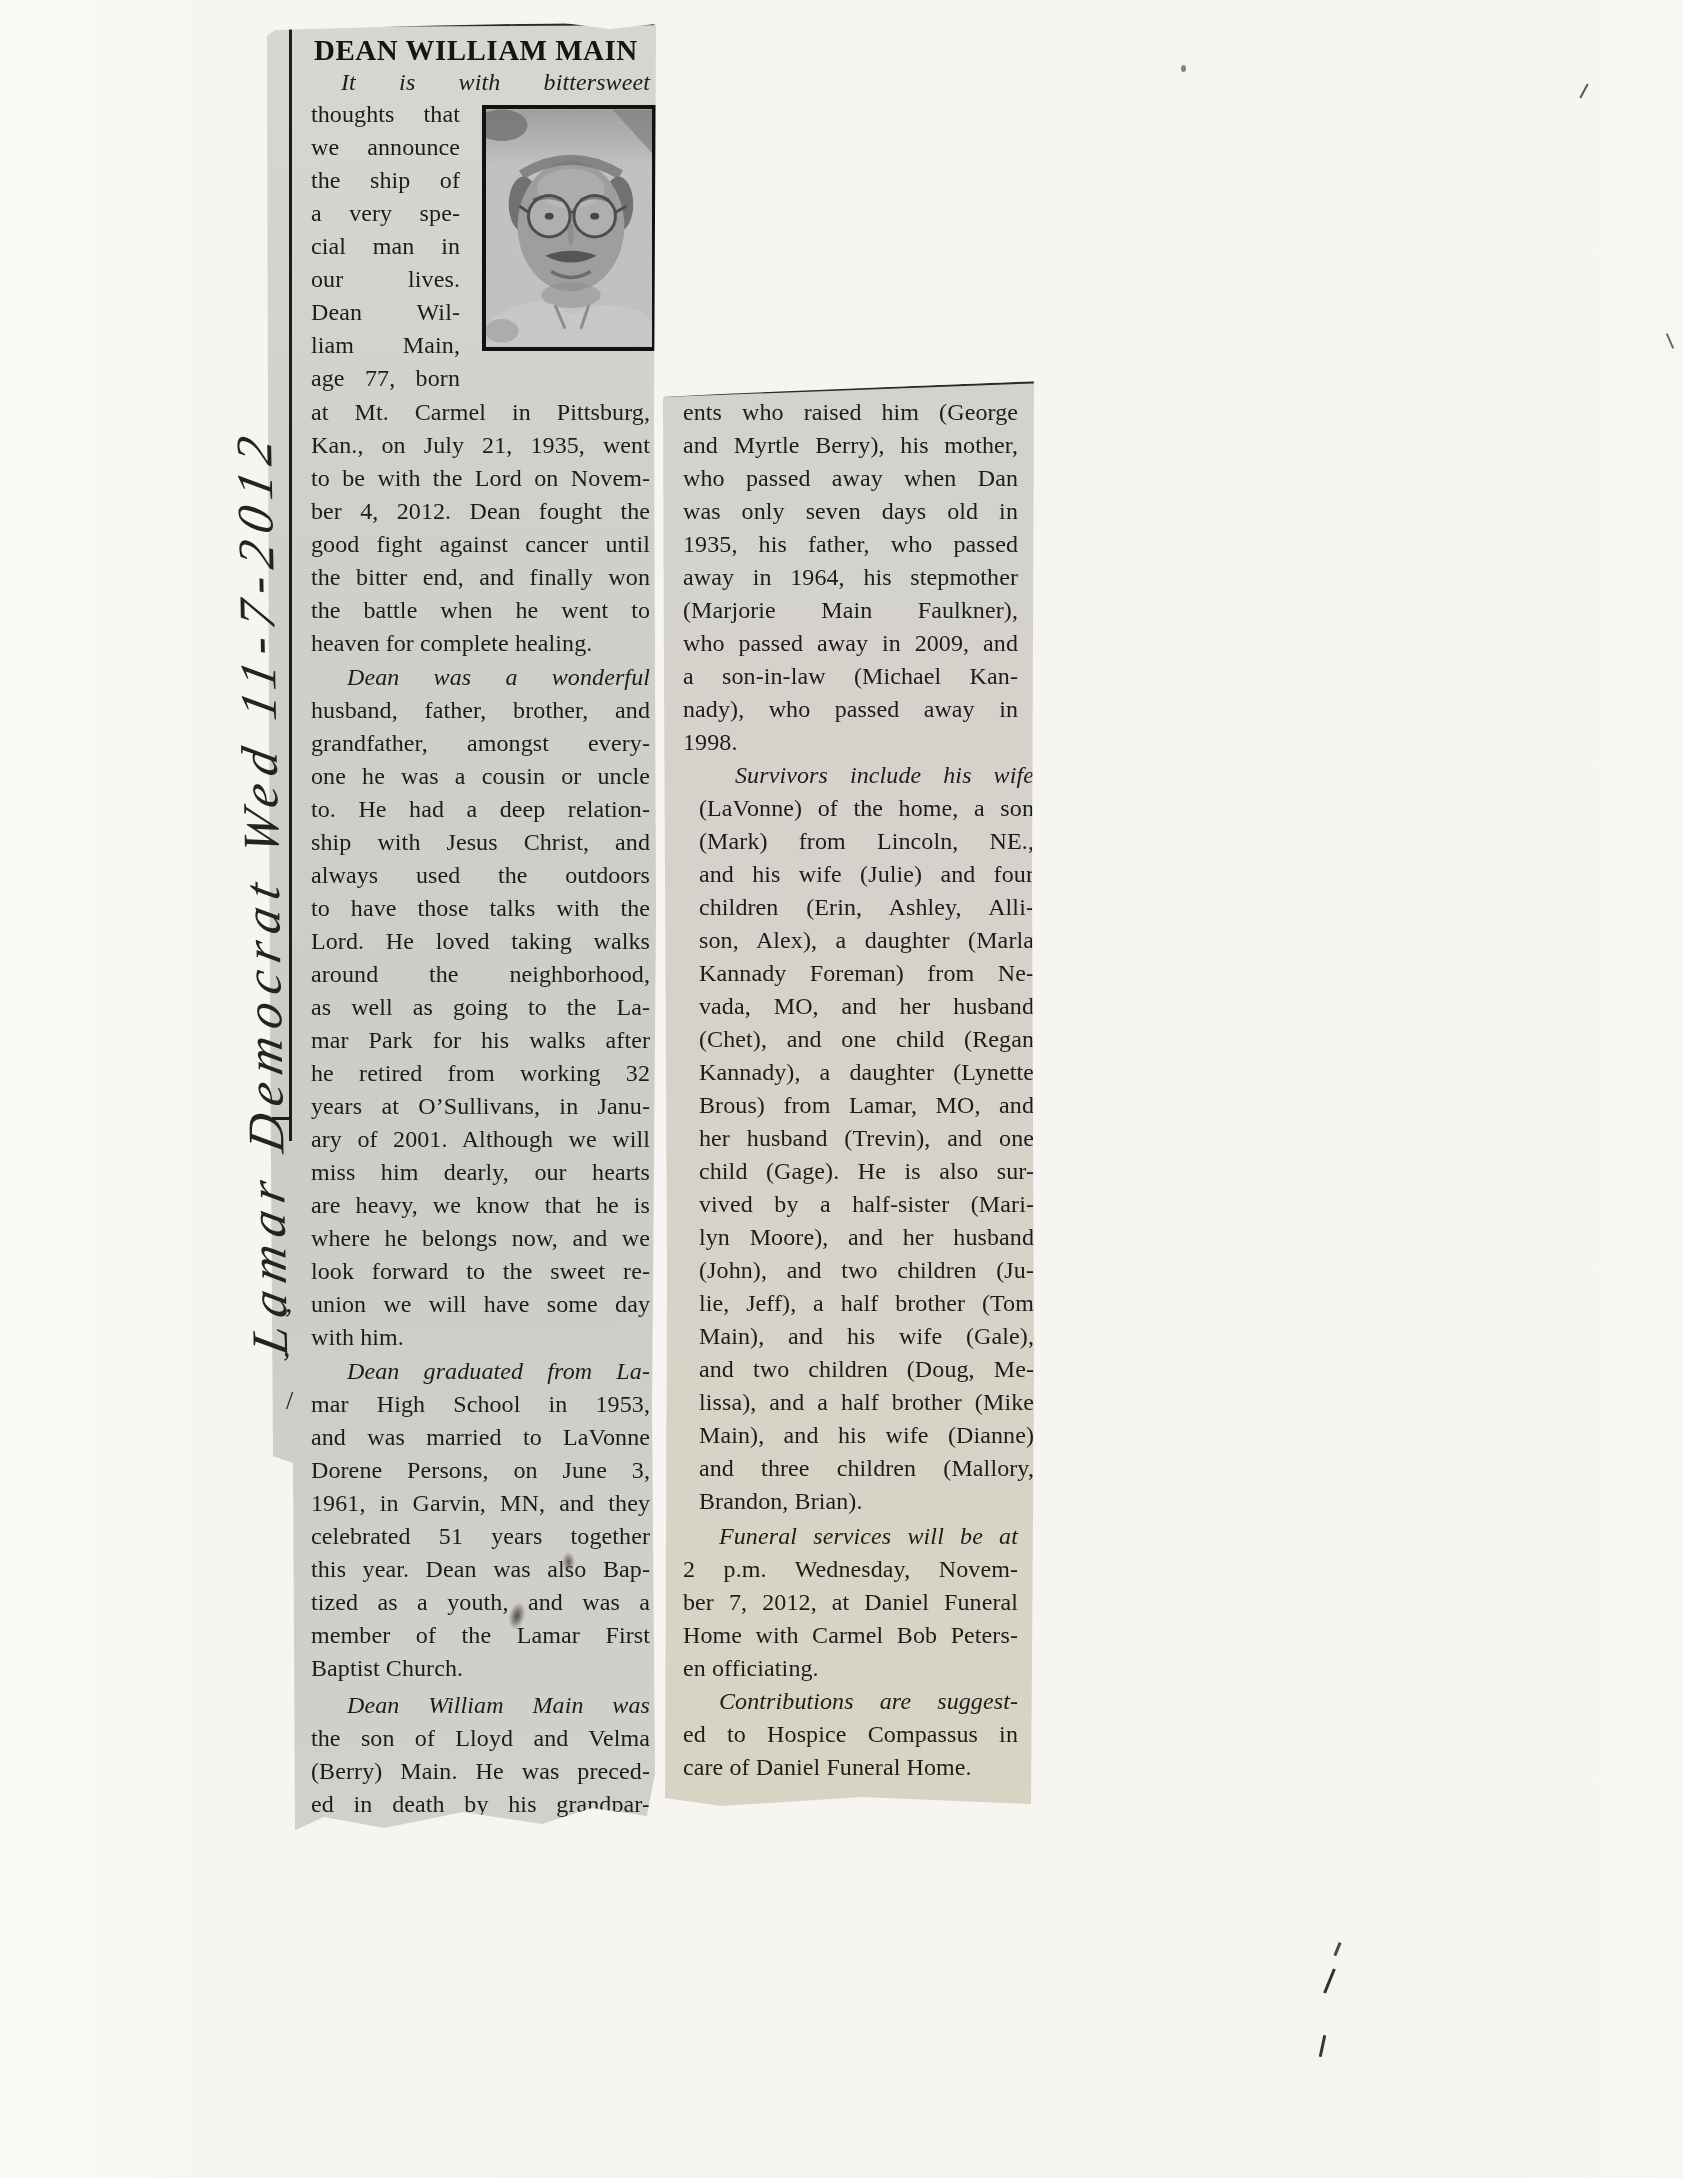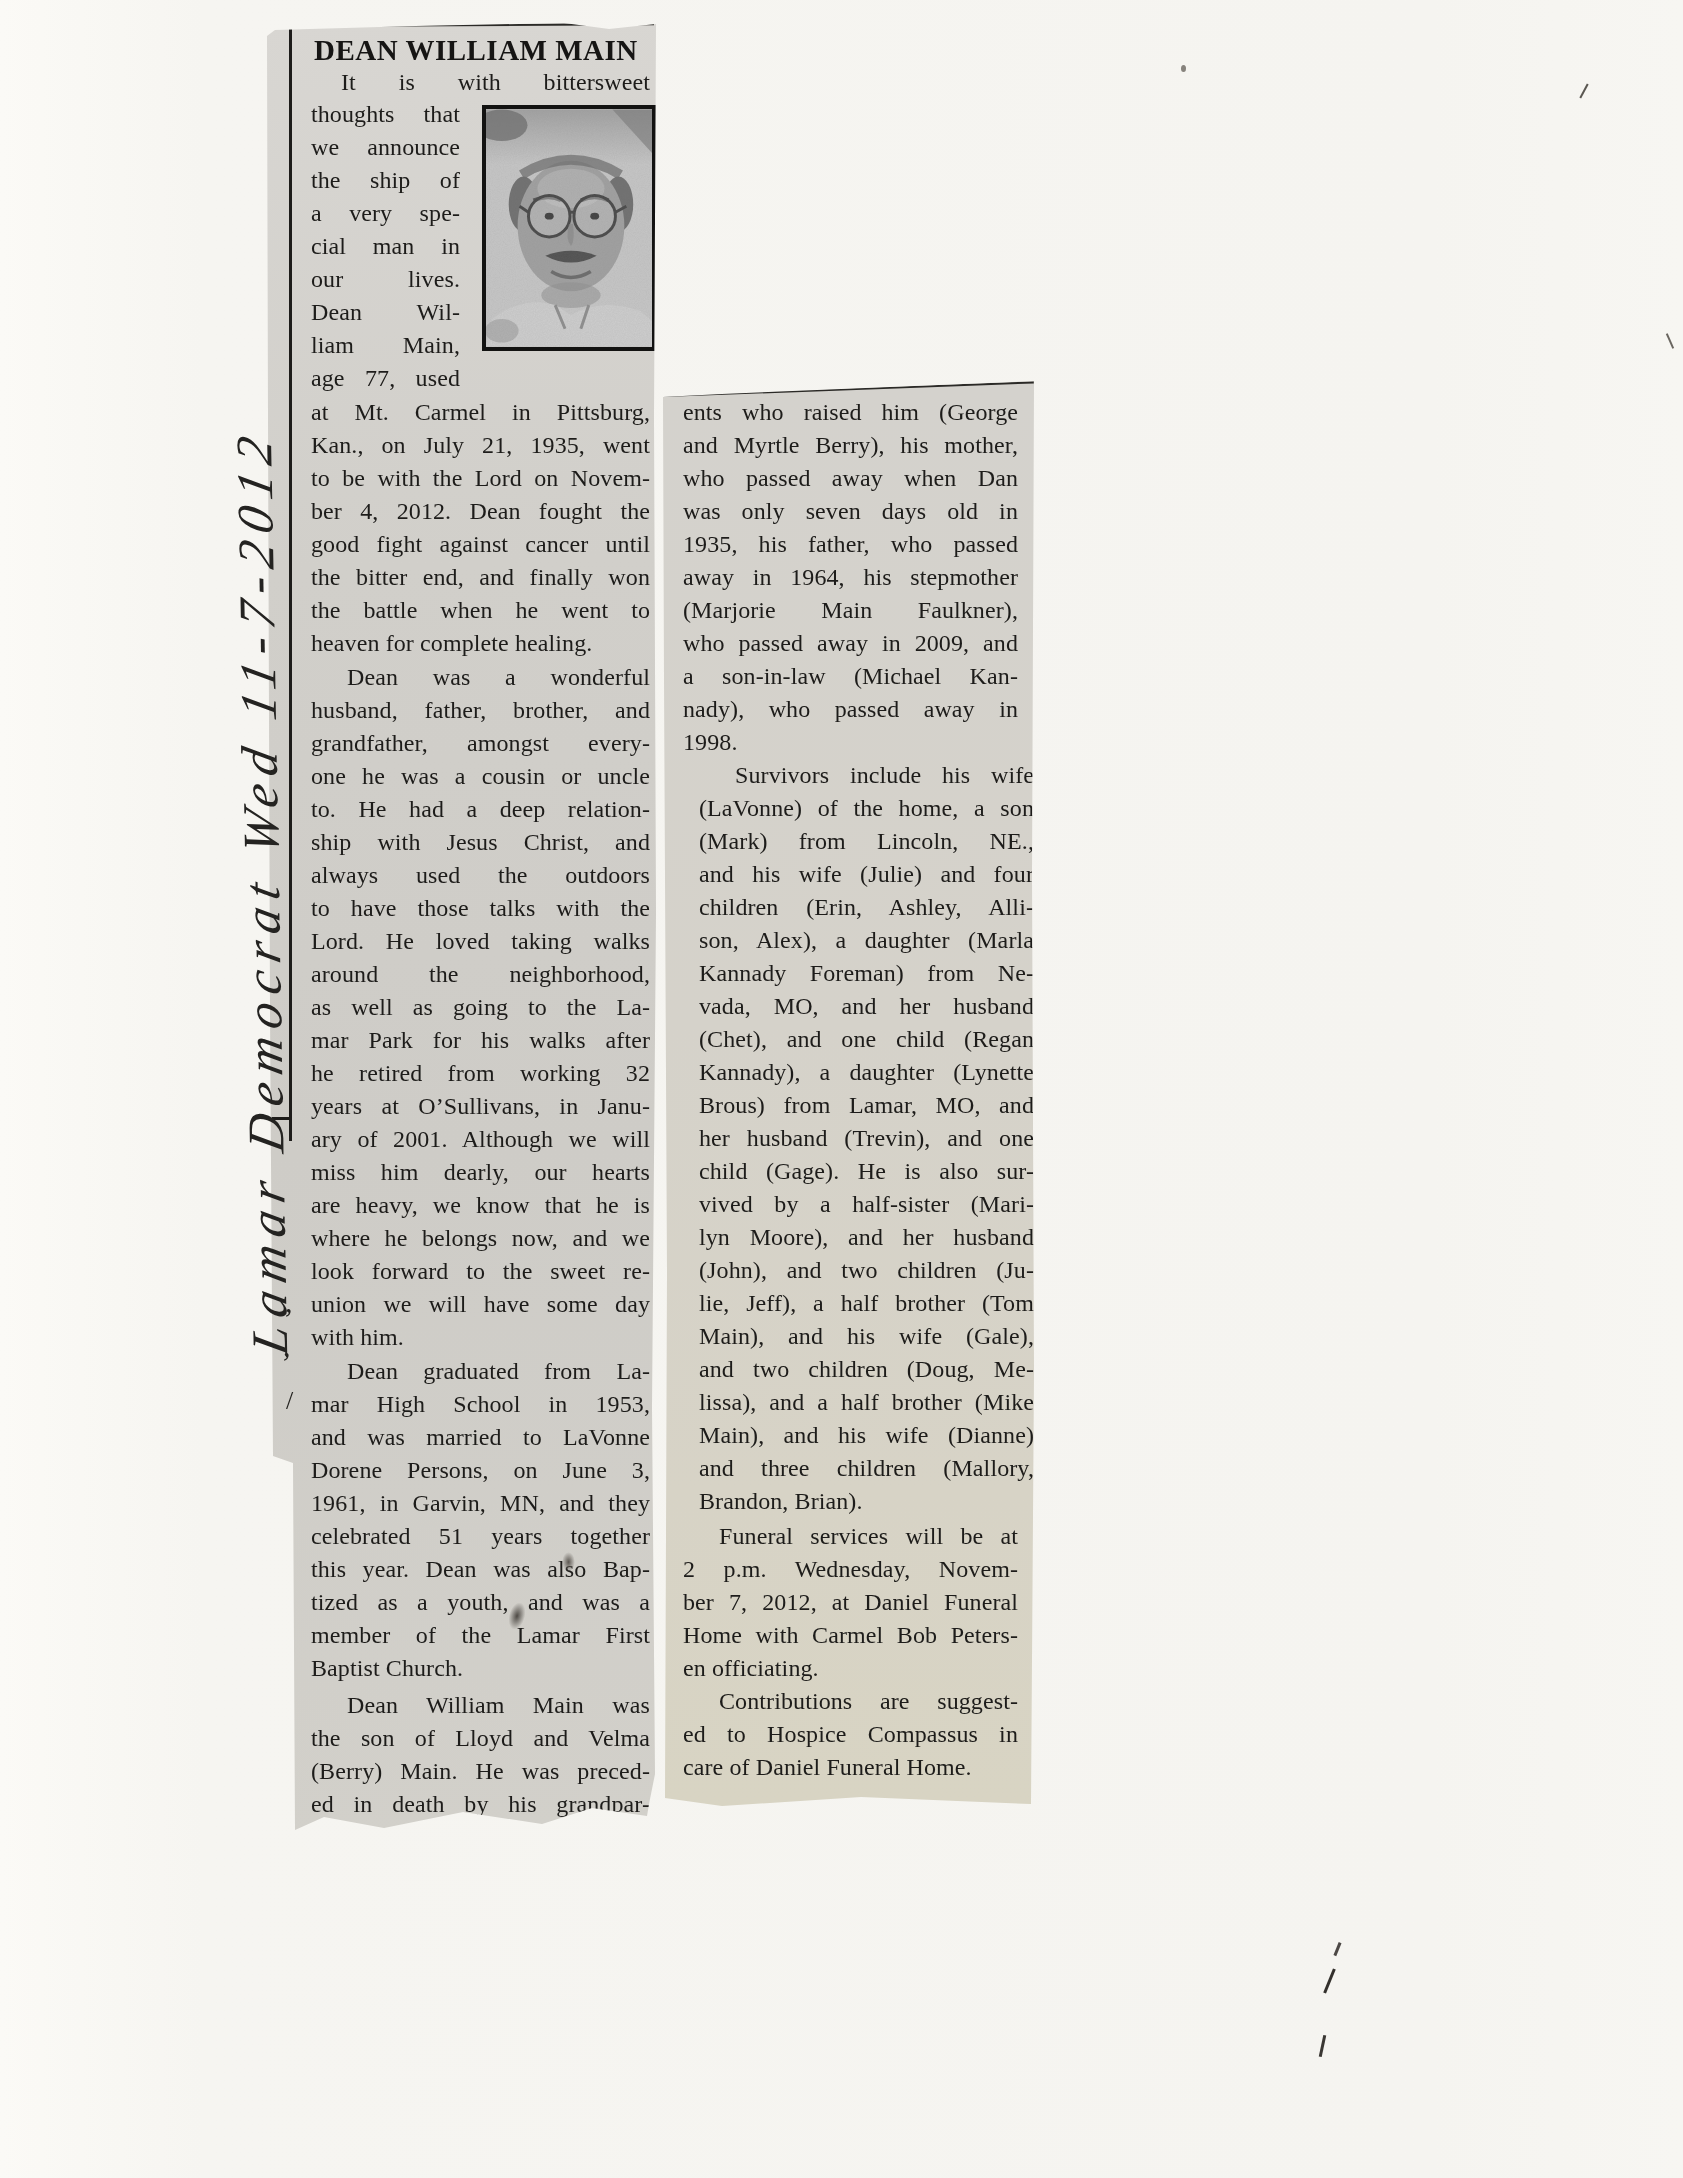--- a/index.html
+++ b/index.html
@@ -21,21 +21,21 @@
   #clip-left .edge-line{left:4px;top:3px;width:383px;transform:rotate(-0.25deg);transform-origin:left top;}
   #clip-right .edge-line{left:0;top:14px;width:371px;transform:rotate(-2.1deg);transform-origin:left top;}
   .col-rule{position:absolute;left:22px;top:6px;width:3px;height:1113px;background:#1d1c1a;}
   .col-rule-foot{position:absolute;left:5px;top:1095px;width:19px;height:3px;background:#1d1c1a;}
   .obit-title{position:absolute;left:47px;top:12px;width:339px;
     font-weight:bold;font-size:29px;letter-spacing:0.5px;color:#161514;white-space:nowrap;}
   .tblock{position:absolute;font-size:24px;line-height:33px;color:#1d1c1a;
     text-justify:inter-word;letter-spacing:0.1px;}
   .tline{text-align:justify;text-align-last:justify;}
   .tline.end{text-align-last:left;}
-  .tline.indent{text-indent:36px;}
+  .tline.indent{text-indent:36px;font-style:italic;}
   #p1a .tline.indent{text-indent:30px;}
   .photo-frame{position:absolute;left:215px;top:83px;width:166px;height:238px;
     border:4px solid #121211;background:#c9c7c3;}
   .photo-frame svg{display:block;filter:grayscale(1) contrast(.92) brightness(1.03) blur(0.4px);}
   .handwriting{position:absolute;left:262px;top:891px;width:0;height:0;z-index:6;}
   .handwriting span{position:absolute;transform:translate(-50%,-50%) rotate(-91deg) skewX(-12deg);
     white-space:nowrap;font-style:italic;font-size:51px;letter-spacing:9px;color:#242321;
     font-family:"Liberation Serif",serif;}
   .mark{position:absolute;z-index:7;}
   .glyph-mark{font-size:30px;color:#23221f;font-family:"Liberation Serif",serif;}
@@ -61,21 +61,21 @@
 
     <div id="p1b" class="tblock" style="left:44px;top:76px;width:149px;">
         <div class="tline">thoughts that</div>
         <div class="tline">we announce</div>
         <div class="tline">the ship of</div>
         <div class="tline">a very spe-</div>
         <div class="tline">cial man in</div>
         <div class="tline">our lives.</div>
         <div class="tline">Dean Wil-</div>
         <div class="tline">liam Main,</div>
-        <div class="tline">age 77, used</div>
+        <div class="tline">age 77, born</div>
       </div>
 
     <div class="photo-frame">
       <svg width="166" height="238" viewBox="0 0 168 240">
         <defs>
           <linearGradient id="topShade" x1="0" y1="0" x2="0" y2="1">
             <stop offset="0" stop-color="#8f8b85"></stop>
               <stop offset="1" stop-color="#8f8b85" stop-opacity="0"></stop>
           </linearGradient>
           <filter id="grain">

